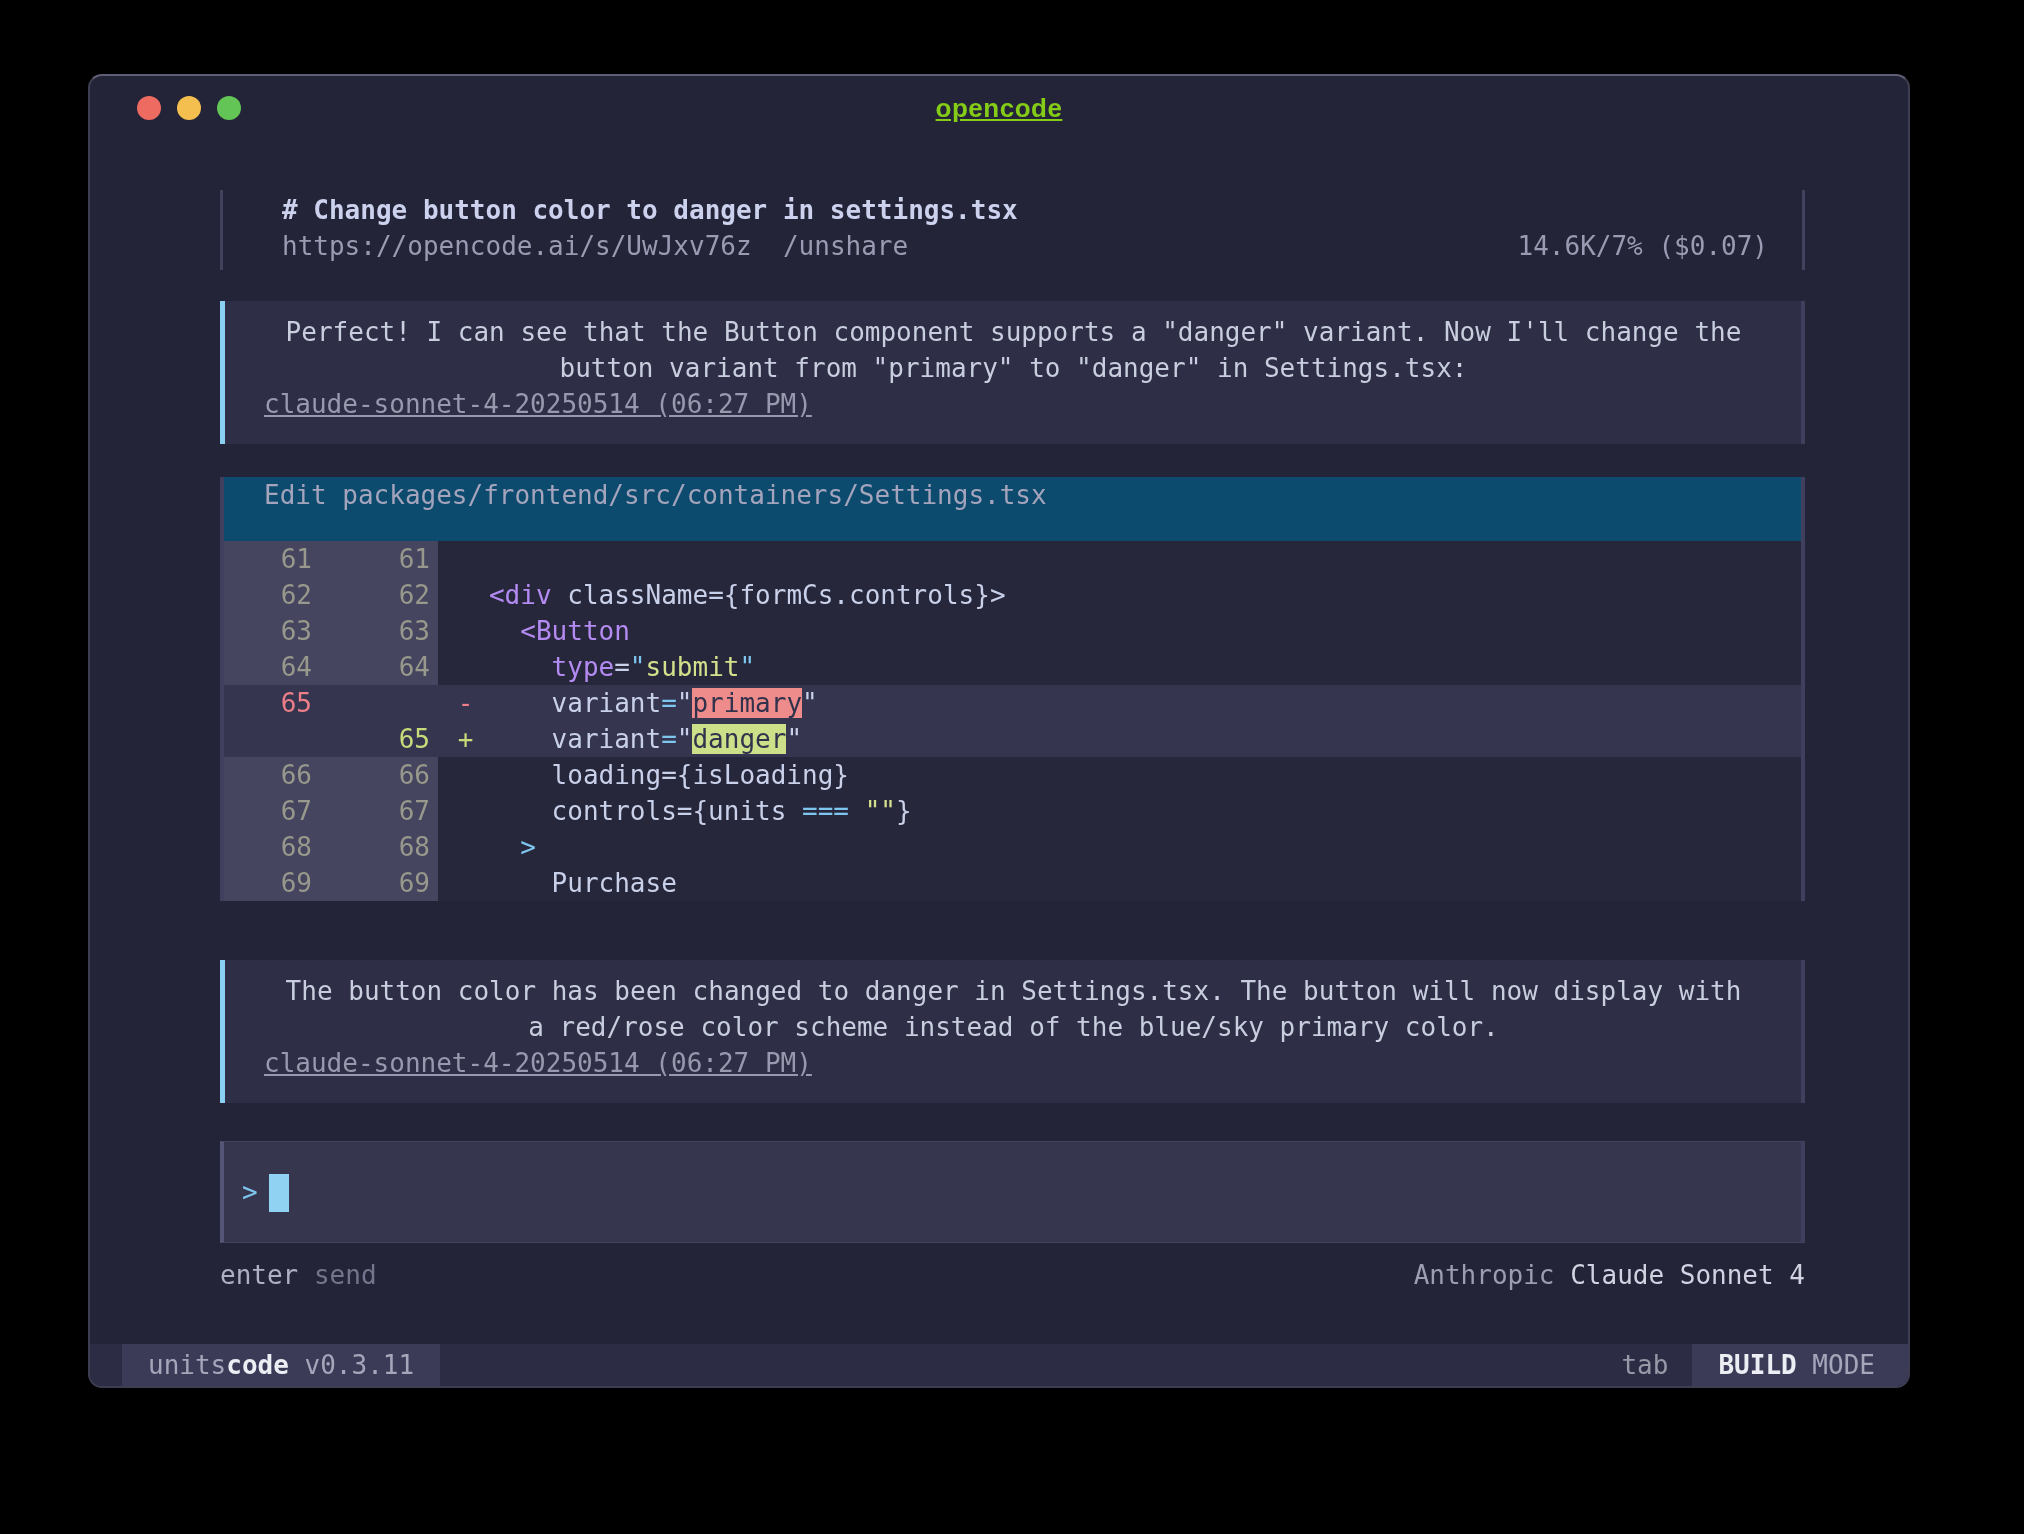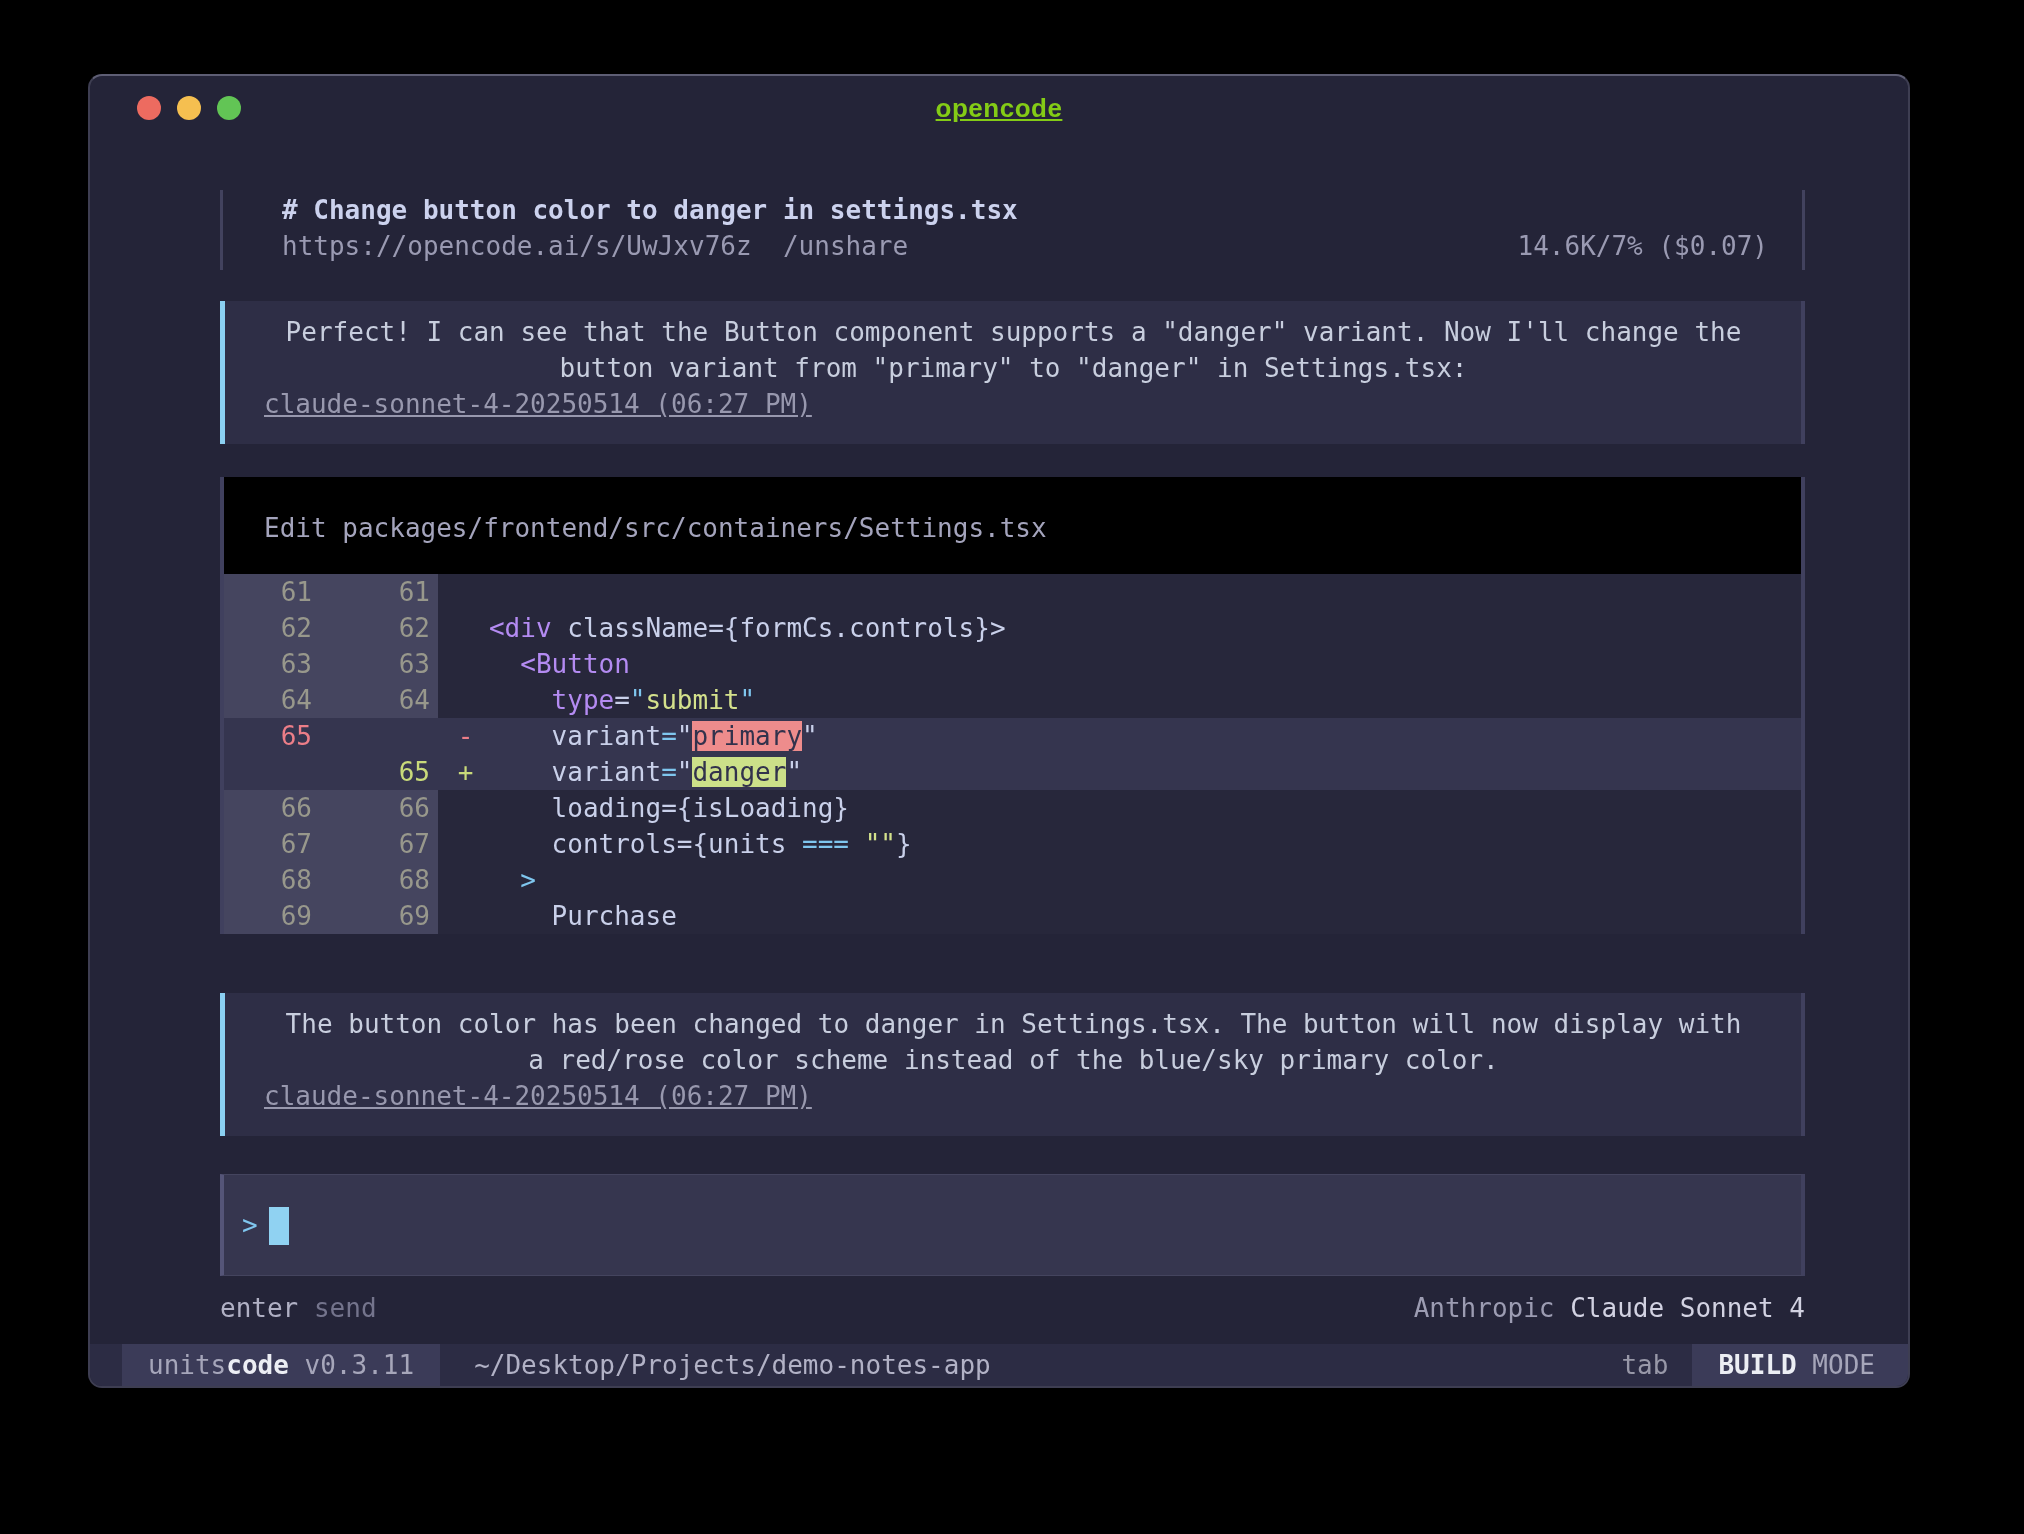--- a/index.html
+++ b/index.html
@@ -35,22 +35,22 @@
   .msg-block {
     background:#2e2e46; border-left:5px solid #8bd0f2; border-right:4px solid #40405e;
     padding:13px 38px 22px 39px; margin-bottom:33px;
   }
   .msg-line { color:#c8cede; white-space:pre;text-align:center; }
   .msg-meta { color:#9898ae; white-space:pre;text-decoration:underline; }
   .msg-block.second { margin-bottom:38px; }
 
   
   .edit-block {
-    background:#000000; border-left:4px solid #40405e; border-right:4px solid #40405e;
-    padding-top:33px; margin-bottom:59px;
+    background:#0c4a6e; border-left:4px solid #40405e; border-right:4px solid #40405e;
+    margin-bottom:59px;
   }
   .edit-title { color:#a4a4bc; padding:0 40px; margin-bottom:28px; white-space:pre; }
 
   .diff { width:100%; }
   .drow { display:flex; height:36px; line-height:36px; white-space:pre; }
   .g-old { width:96px; text-align:right; padding-right:8px; flex:none; }
   .g-new { width:118px; text-align:right; padding-right:8px; flex:none; }
   .dcode { flex:1; padding-left:4px; }
   .drow.ctx .g-old, .drow.ctx .g-new { background:#45455f; color:#98988c; }
   .drow.ctx .dcode { background:#27273b; }
@@ -156,19 +156,18 @@
 
     <div class="helper-row">
       <span class="hint-key">enter</span><span class="hint-act"> </span><span class="hint-act">send</span>
       <span class="model-right"><span class="provider">Anthropic</span><span class="model-name"> </span><span class="model-name">Claude Sonnet 4</span></span>
     </div>
 
   </div>
 
   <div class="statusbar">
     <span class="ver-chip"><span class="t-dim">units</span><span class="t-bright">code</span><span class="t-dim"> v0.3.11</span></span>
-    <span class="cwd">~/Desktop/Projects/demo-notes-app</span>
     <span class="sb-spacer"></span>
     <span class="tab-label">tab</span>
     <span class="mode-chip"><span class="t-bright">BUILD</span><span class="t-dim"> MODE</span></span>
   </div>
 
 </div>
 
 </body></html>

